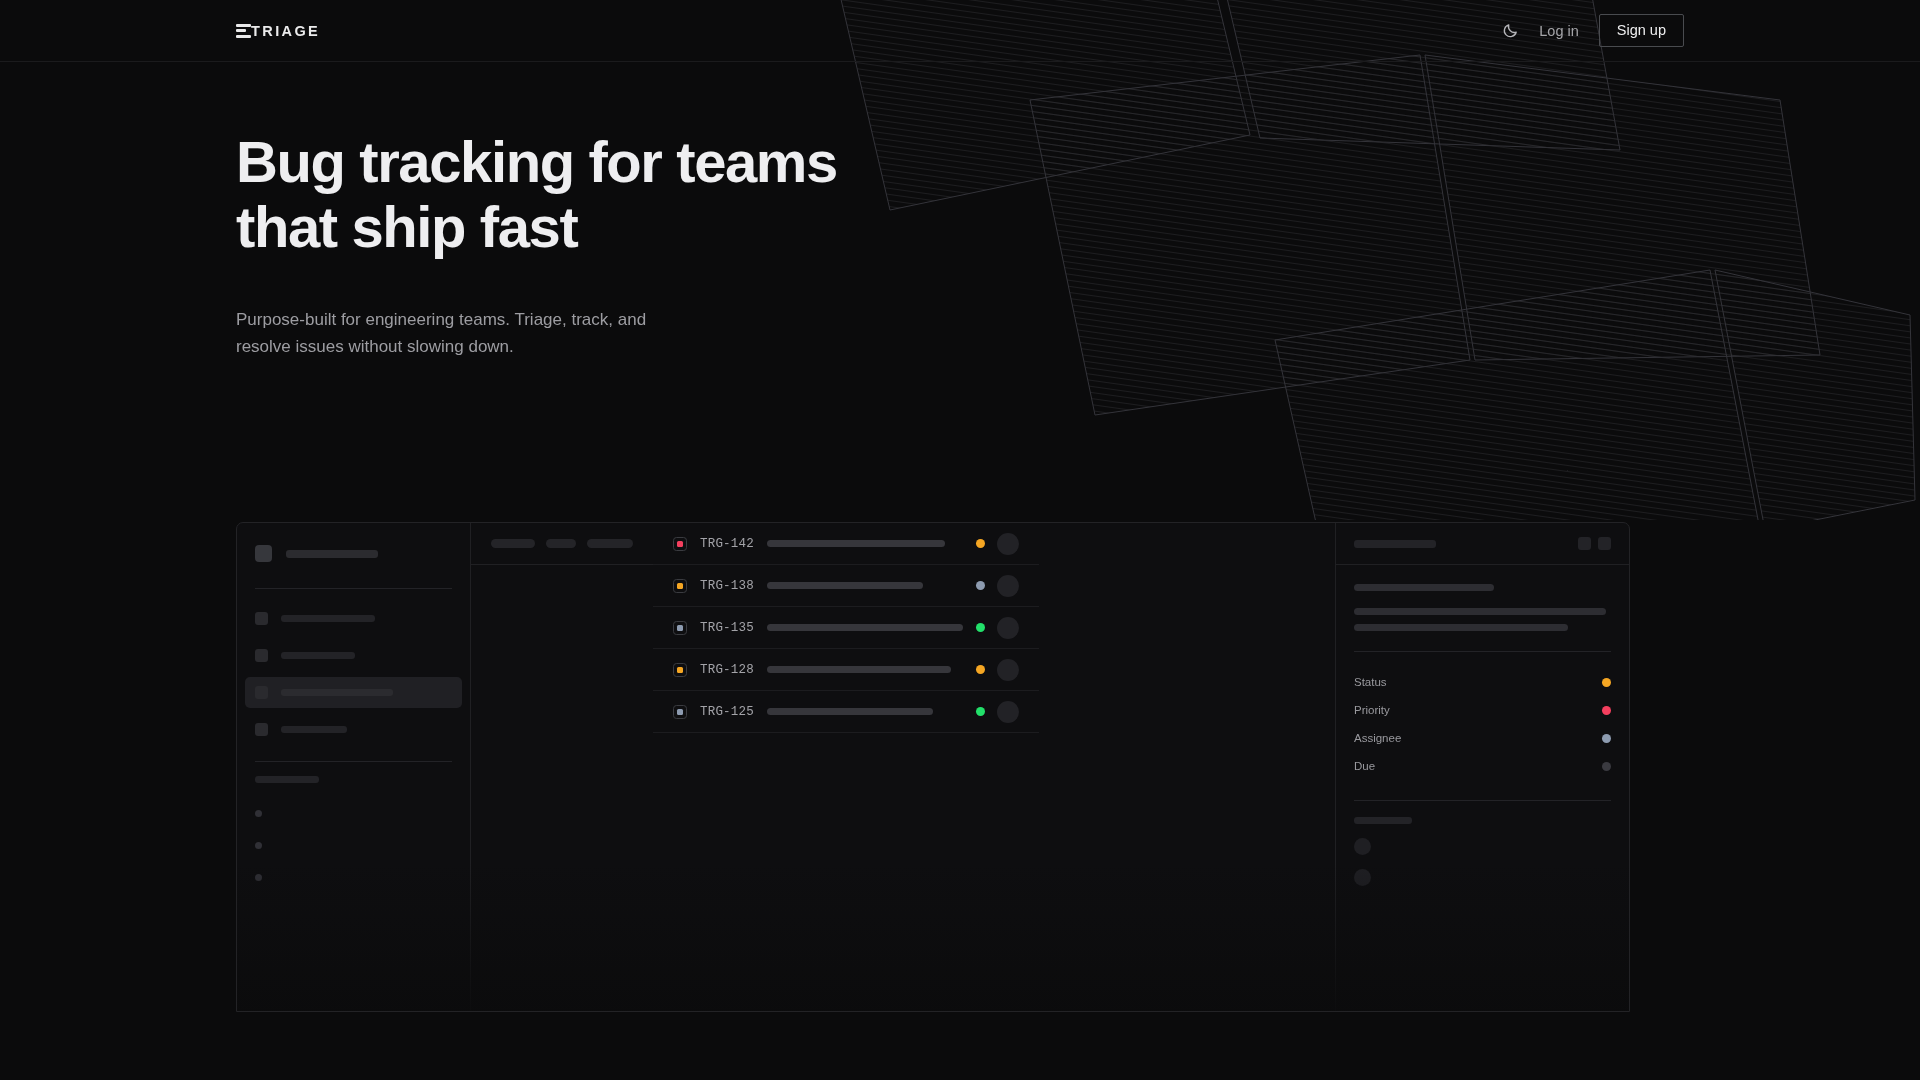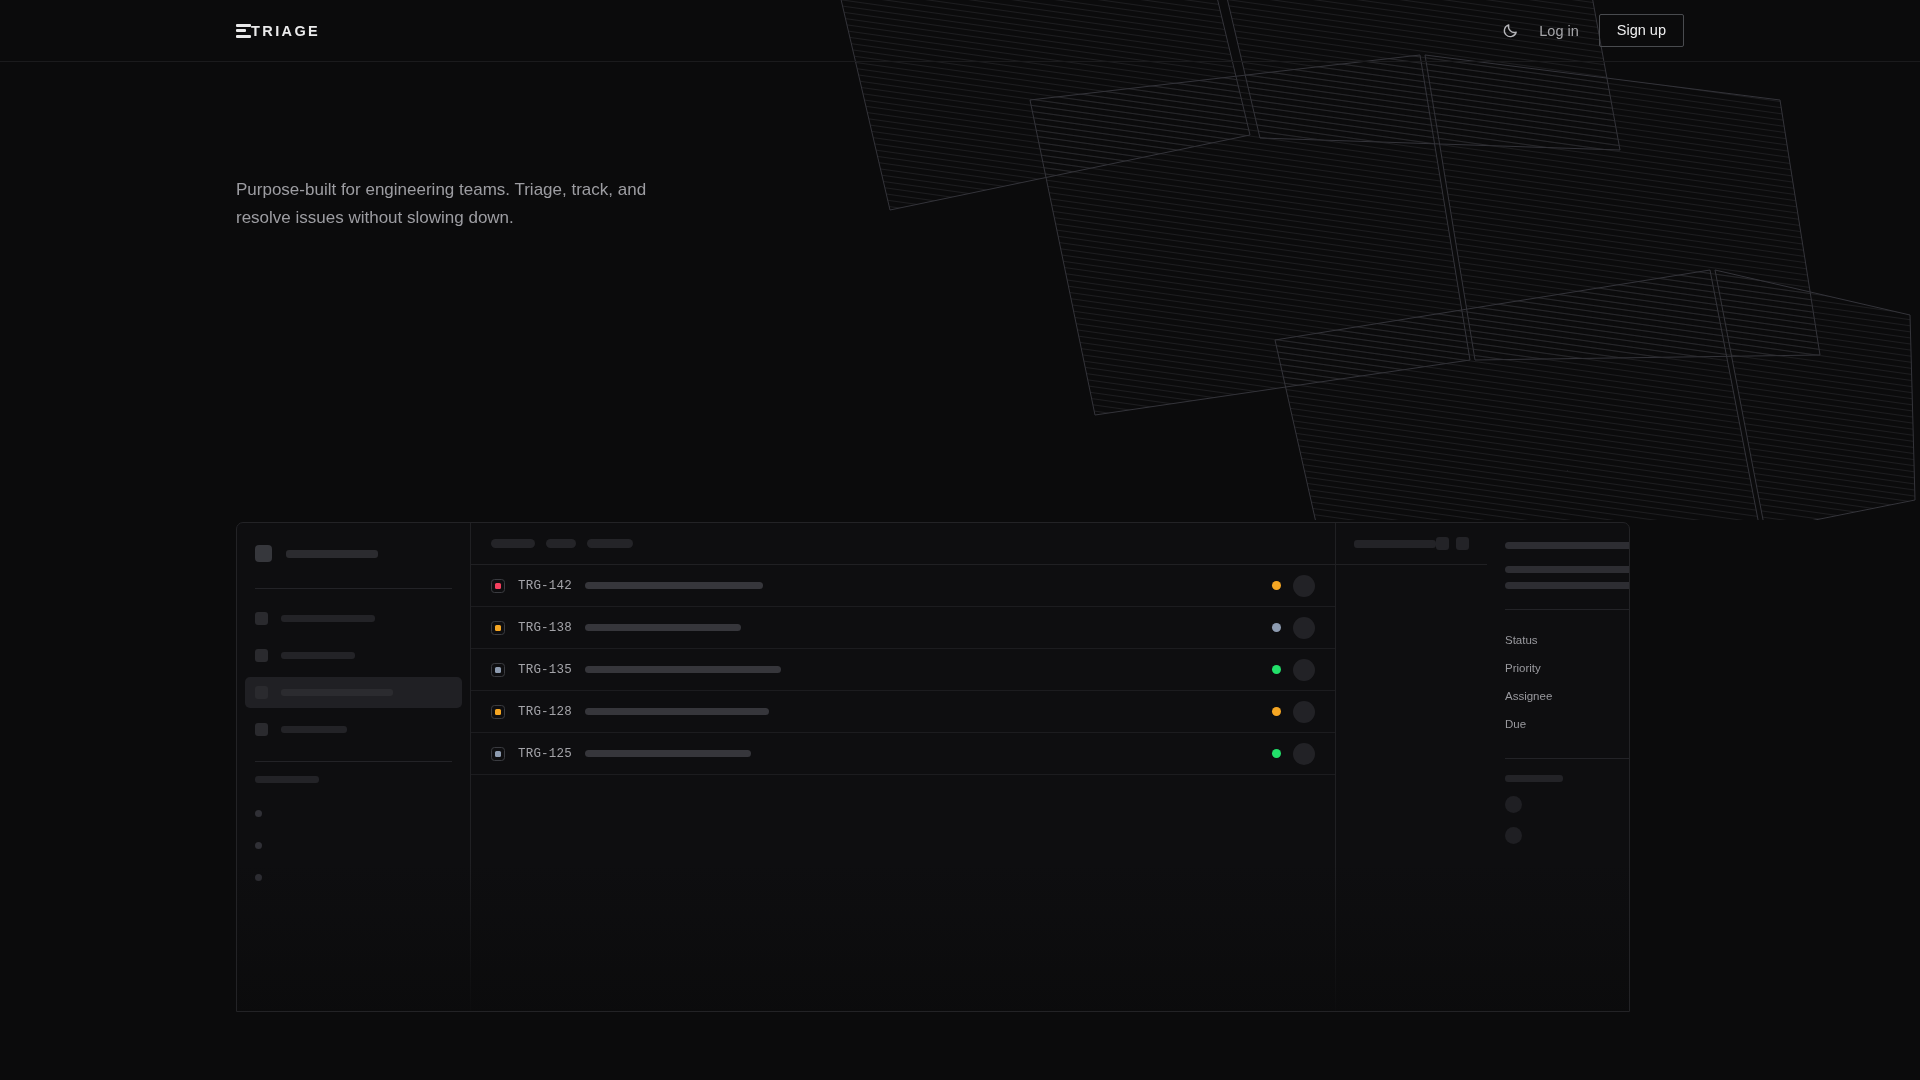--- a/index.html
+++ b/index.html
@@ -60,21 +60,21 @@
   .side-div { height:1px; background:#232327; margin:4px 0 14px; }
   .side-item { display:flex; align-items:center; gap:13px; padding:9px 10px;
                border-radius:5px; margin:0 -10px 6px; }
   .side-item.active { background:#202024; }
   .side-dot { width:13px; height:13px; border-radius:3px; background:#2a2a2e; flex:none; }
   .side-sect { margin:16px 0 14px; }
   .side-sub { display:flex; align-items:center; padding:7px 0; margin-bottom:11px; }
   .side-sub i { width:7px; height:7px; border-radius:50%; background:#303036; display:block; }
 
   
-  .m-list { flex:1; display:flex; flex-direction:column; min-width:0; }
+  .m-list { flex:1; display:flex; flex-direction:row; min-width:0; }
   .list-bar { height:42px; border-bottom:1px solid #202023; display:flex; align-items:center;
               gap:11px; padding:0 20px; }
   .pill { height:9px; border-radius:5px; background:#242428; display:block; }
   .row { height:42px; display:flex; align-items:center; gap:13px; padding:0 20px;
          border-bottom:1px solid #1c1c1f; position:relative; }
   .row.hl { background-image:repeating-linear-gradient(135deg,
               rgba(255,255,255,0.035) 0px, rgba(255,255,255,0.035) 1px,
               transparent 1px, transparent 7px);
             background-color:#141417; }
   .prio { width:14px; height:14px; border-radius:3.5px; border:1px solid #3a3b40;
@@ -82,21 +82,21 @@
   .prio i { width:6px; height:6px; border-radius:1.5px; display:block; }
   .row-id { color:#a3a3a8; font-size:12.5px; font-family:"Liberation Mono", monospace;
             letter-spacing:0.2px; flex:none; width:54px; }
   .row-title { height:7px; border-radius:4px; background:#36363b; display:block; }
   .row-right { margin-left:auto; display:flex; align-items:center; gap:12px; flex:none; }
   .stat { width:9px; height:9px; border-radius:50%; display:block; }
   .ava { width:22px; height:22px; border-radius:50%; background:#222226; display:block; }
 
   
   .m-detail { width:294px; border-left:1px solid #202023; flex:none; display:flex;
-              flex-direction:row; }
+              flex-direction:column; }
   .det-bar { height:42px; border-bottom:1px solid #202023; display:flex; align-items:center;
              padding:0 18px; }
   .det-btns { margin-left:auto; display:flex; gap:7px; }
   .det-btn { width:13px; height:13px; border-radius:3px; background:#232327; display:block; }
   .det-body { padding:19px 18px 0; }
   .det-line { height:7px; border-radius:4px; background:#2d2d32; display:block; }
   .det-div { height:1px; background:#232327; margin:20px 0 16px; }
   .meta { display:flex; align-items:center; padding:8px 0; }
   .meta-label { color:#99999e; font-size:11.5px; }
   .meta-val { margin-left:auto; width:9px; height:9px; border-radius:50%; display:block; }
@@ -141,20 +141,22 @@
         <svg class="moon" viewBox="0 0 24 24" fill="none" stroke="#b6b6ba" stroke-width="1.9" stroke-linecap="round" stroke-linejoin="round">
           <path d="M20 14.5A8.5 8.5 0 0 1 9.5 4a8.5 8.5 0 1 0 10.5 10.5z"></path>
         </svg>
       </span>
       <a class="nav-link">Log in</a>
       <button class="signup-btn">Sign up</button>
     </div>
   </div>
 
   <div class="hero">
+    <h1>Bug tracking for teams
+that ship fast</h1>
     <p>Purpose-built for engineering teams. Triage, track, and
 resolve issues without slowing down.</p>
   </div>
 
   <div class="mock">
 
     <div class="m-side">
       <div class="side-top">
         <span class="side-logo"></span>
         <span class="sk" id="sb-brand" style="height:8px;width:92px;"></span>

